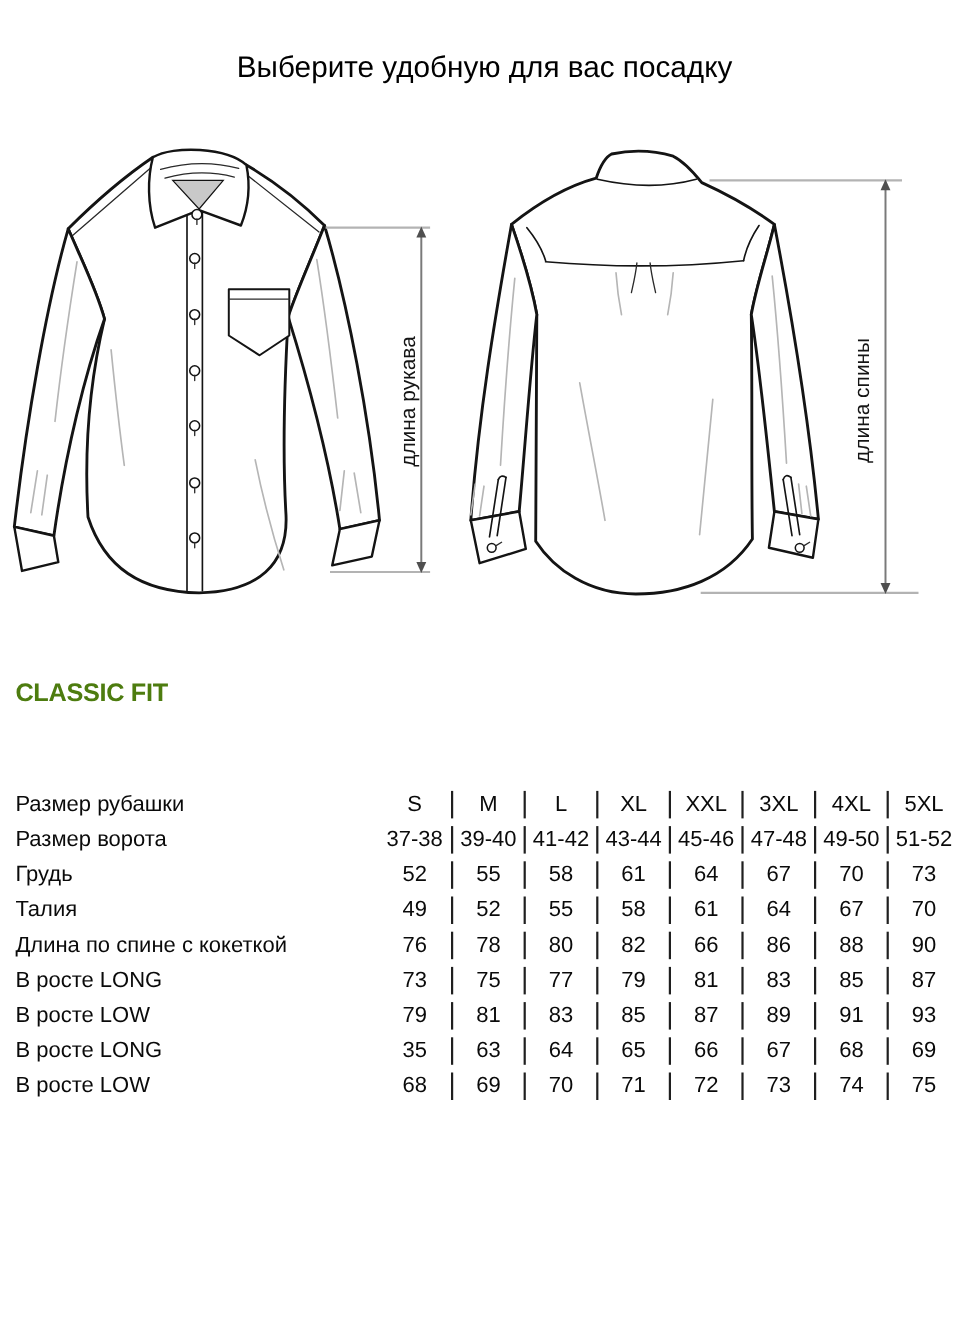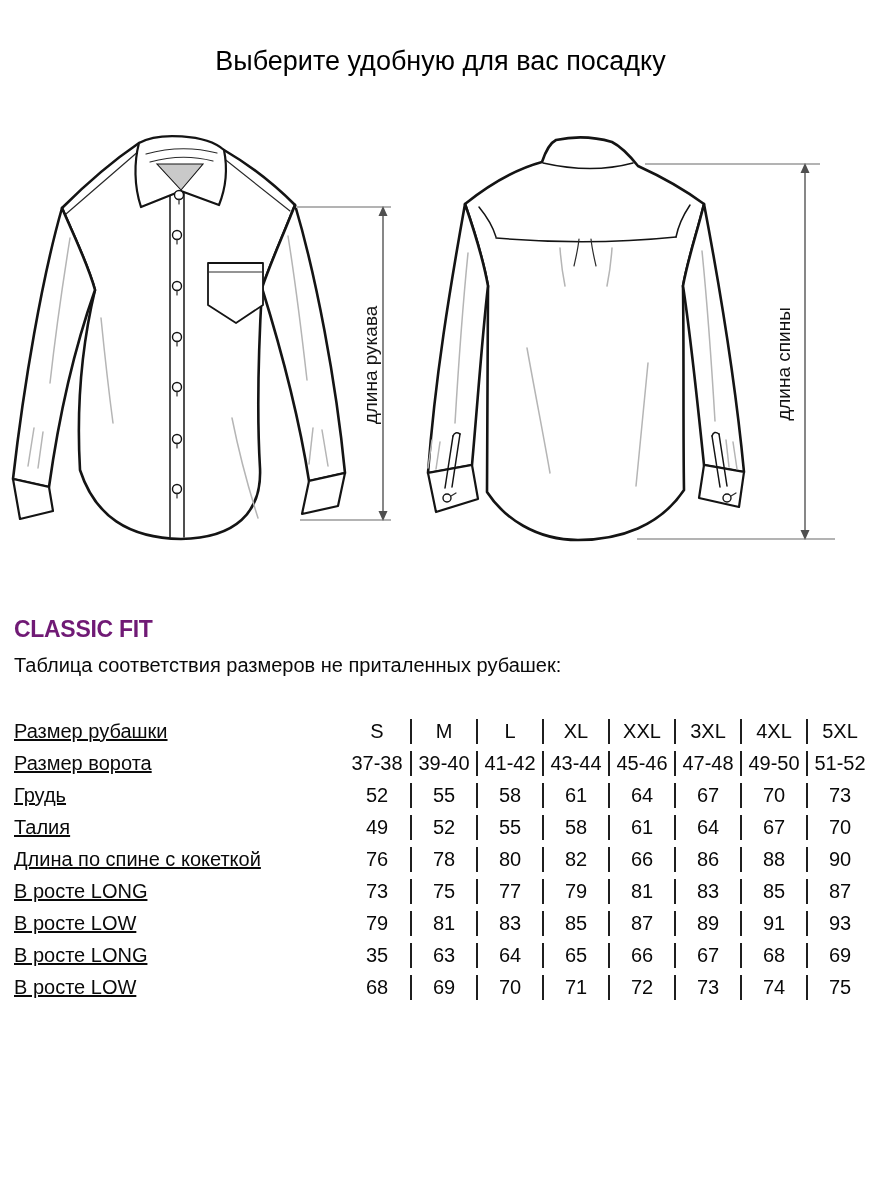--- a/index.html
+++ b/index.html
@@ -7,27 +7,27 @@
     position:relative; width:881px; height:1200px; background:#ffffff;
     font-family:"Liberation Sans", sans-serif; color:#000; overflow:hidden;border-radius:11px;
   }
   .title {
     position:absolute; top:46px; left:0; width:100%;
     text-align:center; font-size:27px; color:#000;
   }
   .illustration { position:absolute; top:118px; left:0; }
   .heading {
     position:absolute; top:616px; left:14px;
-    font-size:23px; font-weight:700; letter-spacing:-0.3px; color:#701a75;
+    font-size:23px; font-weight:700; letter-spacing:-0.3px; color:#4d7c0f;
   }
   .subtitle { position:absolute; top:654px; left:14px; font-size:20px; color:#0a0a0a; }
   .table-wrap { position:absolute; top:712px; left:14px; }
   table.size { border-collapse:separate; border-spacing:0 7px; table-layout:fixed; width:858px; }
   table.size td { padding:0; font-size:20px; line-height:25px; white-space:nowrap; color:#0a0a0a; }
-  td.lbl { text-align:left;text-decoration:underline; }
+  td.lbl { text-align:left; }
   td.val { text-align:center; }
   td.sep { border-left:2px solid #1f1f1f; }
   svg .outline { fill:#ffffff; stroke:#141414; stroke-width:2.6; stroke-linejoin:round; }
   svg .detail  { fill:none; stroke:#141414; stroke-width:1.5; stroke-linecap:round; }
   svg .thin    { fill:none; stroke:#2a2a2a; stroke-width:1.2; stroke-linecap:round; }
   svg .crease  { fill:none; stroke:#b5b5b5; stroke-width:1.5; stroke-linecap:round; }
   svg .ext     { stroke:#b3b3b3; stroke-width:2; }
   svg .dim     { stroke:#7a7a7a; stroke-width:1.8; }
   svg .dimhead { fill:#4f4f4f; }
   svg .btn     { fill:#ffffff; stroke:#141414; stroke-width:1.4; }
@@ -172,21 +172,20 @@
       <line class="ext" x1="645" y1="46" x2="820" y2="46"></line>
       <line class="ext" x1="637" y1="421" x2="835" y2="421"></line>
       <line class="dim" x1="805" y1="50" x2="805" y2="417"></line>
       <polygon class="dimhead" points="805,45 800.5,55 809.5,55"></polygon>
       <polygon class="dimhead" points="805,422 800.5,412 809.5,412"></polygon>
       <text class="dimlabel" transform="translate(790,246) rotate(-90)" text-anchor="middle">длина спины</text>
     </g>
   </svg>
 
   <div class="heading">CLASSIC FIT</div>
-  <div class="subtitle">Таблица соответствия размеров не приталенных рубашек:</div>
 
   <div class="table-wrap">
     <table class="size">
       <colgroup>
         <col style="width:330px">
         <col style="width:66px">
           <col style="width:66px">
           <col style="width:66px">
           <col style="width:66px">
         <col style="width:66px">

